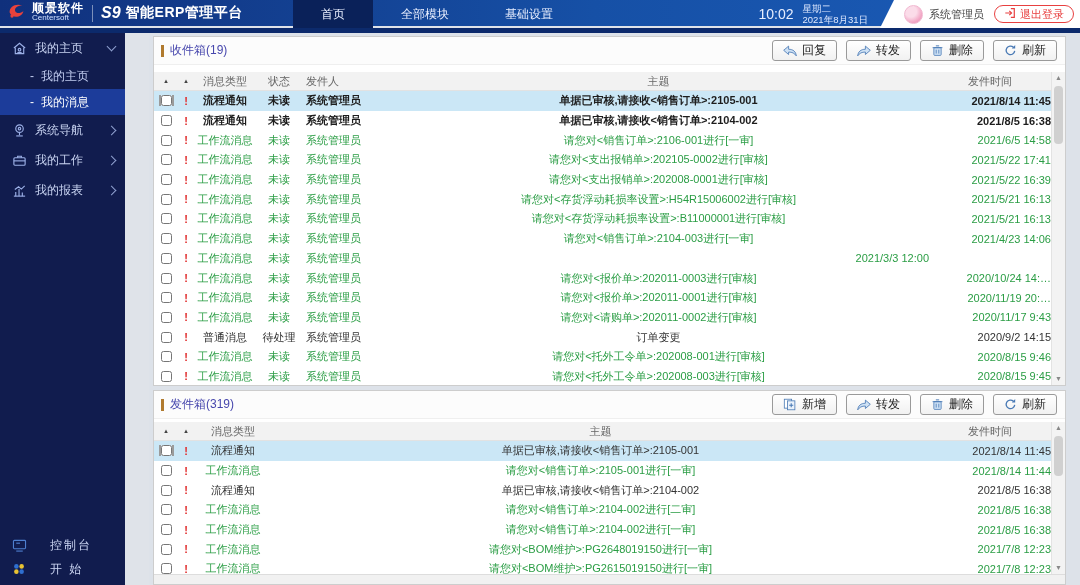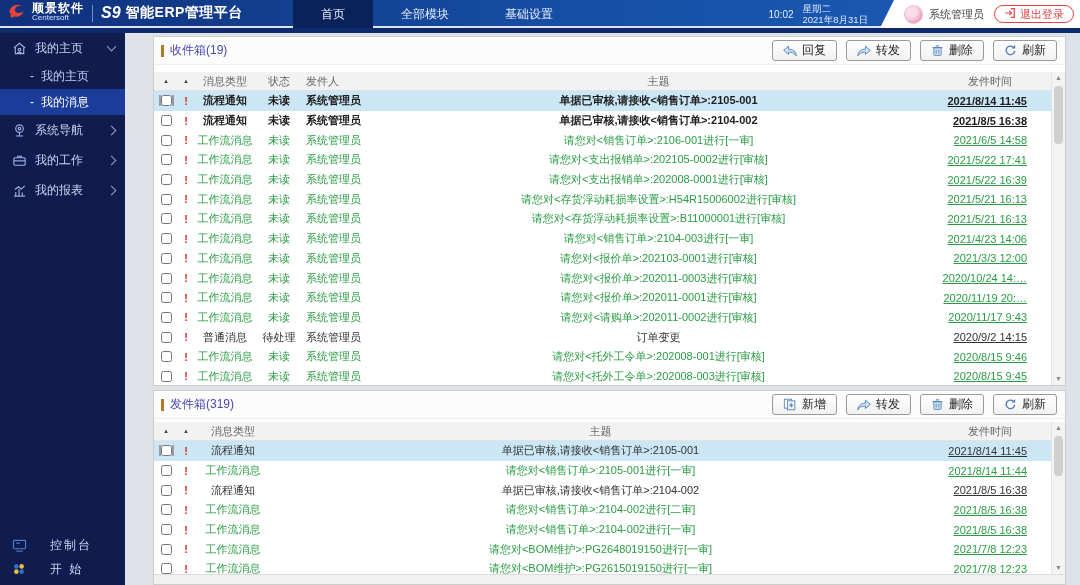--- a/index.html
+++ b/index.html
@@ -15,21 +15,21 @@
   .brand-txt{display:flex;flex-direction:column;line-height:10px;}
   .brand-cn{font-size:12px;font-weight:bold;letter-spacing:1px;}
   .brand-en{font-size:8px;color:#cfe0ff;}
   .vdiv{width:1px;height:17px;background:rgba(255,255,255,.45);margin:0 8px;}
   .s9{font-size:16px;font-weight:bold;font-style:italic;color:#fff;margin-right:5px;}
   .apptitle{font-size:14px;font-weight:bold;letter-spacing:.5px;}
   .tabs{position:absolute;left:293px;top:0;height:28px;display:flex;}
   .tab{padding:0 28px;line-height:28px;font-size:12px;color:#e9efff;cursor:pointer;}
   .tab.active{background:var(--tab-active-bg,#0a2159);}
   .clock{position:absolute;right:212px;top:0;height:28px;display:flex;align-items:center;gap:9px;}
-  .clock-time{font-size:10px;color:#e6eeff;}
+  .clock-time{font-size:14px;color:#e6eeff;}
   .clock-date{display:flex;flex-direction:column;font-size:9.5px;line-height:11px;color:#dfe9ff;}
   .userpane{position:absolute;right:0;top:0;height:28px;width:200px;background:#fff;
             clip-path:polygon(14px 0,100% 0,100% 100%,0 100%);
             display:flex;align-items:center;gap:6px;padding-left:24px;box-sizing:border-box;z-index:7;}
   .avatar{width:17px;height:17px;border-radius:50%;flex:none;
           background:radial-gradient(circle at 35% 32%,#fbdce9 0 35%,#f2a5c4 70%,#e890b4 100%);
           border:1px solid #f0b8d0;}
   .username{font-size:11px;color:#444;}
   .logout{margin-left:4px;display:flex;align-items:center;gap:4px;height:18px;padding:0 9px;
           border:1px solid var(--logout-red,#e84040);border-radius:10px;background:#fff;
@@ -85,21 +85,21 @@
   .trow.bold{color:#1d1d1d;font-weight:bold;}
   .trow.plain{color:#333;}
   .cell{overflow:hidden;white-space:nowrap;}
   .cell.cb{display:flex;justify-content:center;}
   .cell.cb input{width:11px;height:11px;margin:0;}
   .trow.selected .cell.cb input{outline:2px solid #9b9b9b;}
   .cell.flag{color:var(--flag-red,#e02b2b);font-weight:bold;text-align:center;font-size:11px;}
   .cell-type,.cell-status{text-align:center;}
   .cell-sender{text-align:left;padding-left:4px;}
   .cell-subject{text-align:center;}
-  .cell-time{text-align:right;padding-right:24px;text-decoration:underline;}
+  .cell-time{text-align:right;padding-right:0;}
 
   .vscroll{width:13px;flex:none;background:#f3f3f3;border-left:1px solid #e3e3e3;position:relative;}
   .varrow{height:12px;font-size:7px;color:#888;text-align:center;line-height:12px;cursor:pointer;}
   .varrow.dn{position:absolute;bottom:0;left:0;right:0;}
   .vthumb{position:absolute;left:2px;right:2px;border-radius:4px;background:#d0d0d0;cursor:pointer;}
   .vthumb.in{top:14px;height:58px;}
   .vthumb.out{top:14px;height:40px;}
   .hscroll{height:9px;flex:none;background:#f1f1f1;border-top:1px solid #ddd;}
 </style>
 </head>
@@ -389,21 +389,20 @@
                 <span class="cell cell-time">2021/4/23 14:06</span>
               </div>
               <div class="trow g-in green">
                 <span class="cell cb">
                   <input type="checkbox" style="">
                 </span>
                 <span class="cell flag">!</span>
                 <span class="cell cell-type">工作流消息</span>
                 <span class="cell cell-status">未读</span>
                 <span class="cell cell-sender">系统管理员</span>
-                <span class="cell cell-subject">请您对&lt;报价单&gt;:202103-0001进行[审核]</span>
                 <span class="cell cell-time">2021/3/3 12:00</span>
               </div>
               <div class="trow g-in green">
                 <span class="cell cb">
                   <input type="checkbox" style="">
                 </span>
                 <span class="cell flag">!</span>
                 <span class="cell cell-type">工作流消息</span>
                 <span class="cell cell-status">未读</span>
                 <span class="cell cell-sender">系统管理员</span>

